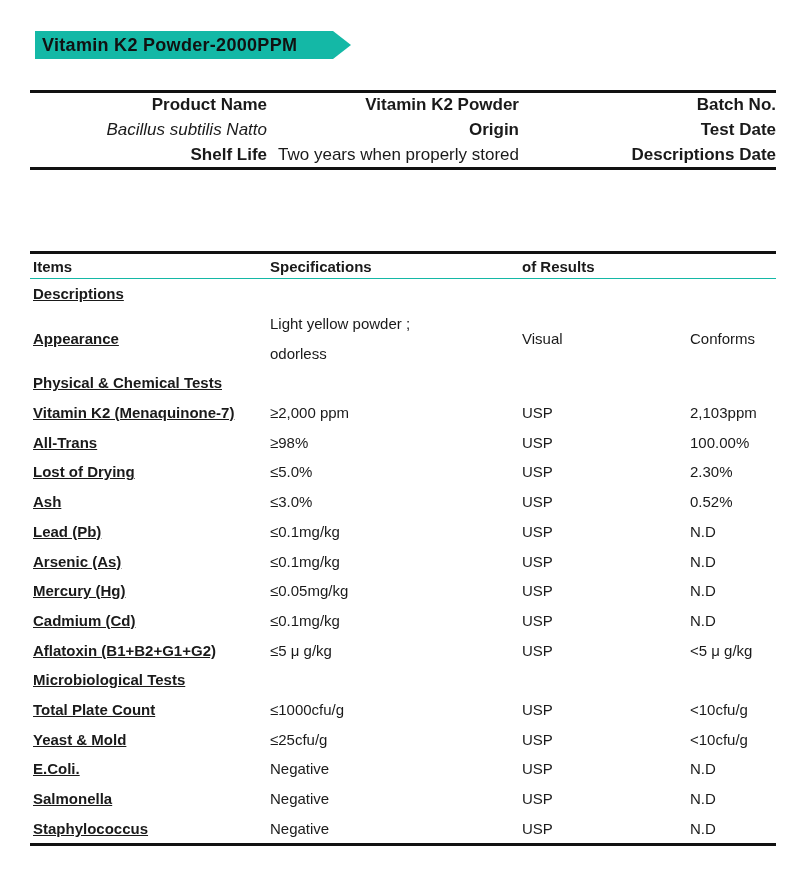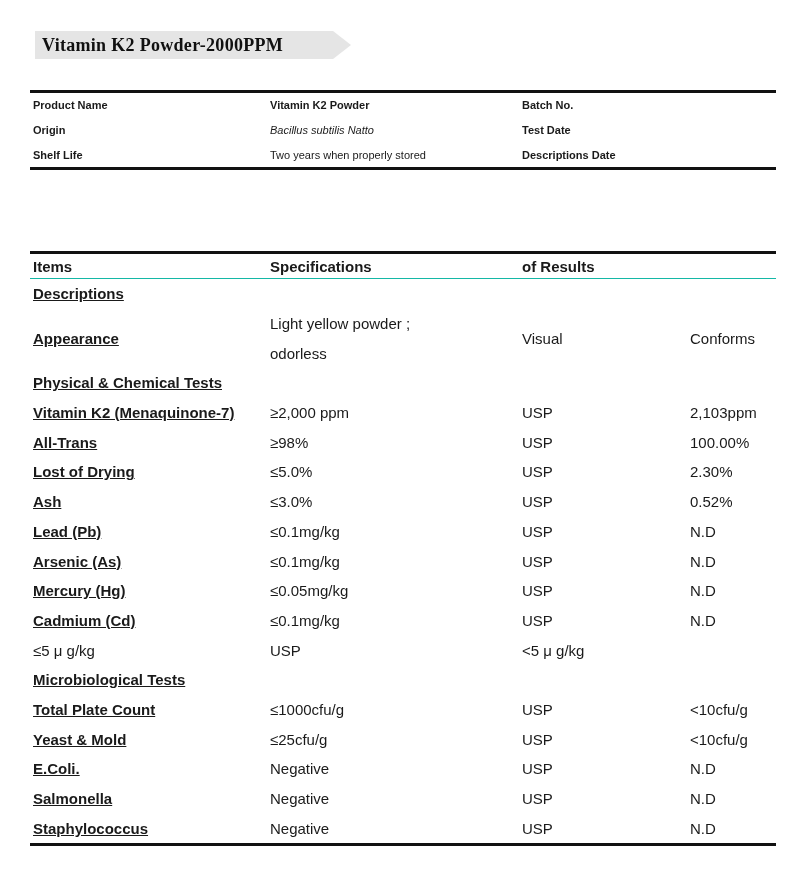--- a/index.html
+++ b/index.html
@@ -9,43 +9,42 @@
     color:#1a1a1a;
     position:relative;
     overflow:hidden;
   }
   .page { position:absolute; inset:0; }
 
   
   .banner {
     position:absolute; left:35px; top:31px;
     height:28px; width:316px;
-    background:#e5e5e5;
+    background:#14b8a6;
     clip-path:polygon(0 0, calc(100% - 18px) 0, 100% 50%, calc(100% - 18px) 100%, 0 100%);
     display:flex; align-items:center;
     padding:0 24px 0 7px;
     filter:drop-shadow(1px 1px 0 #b5b5b5);
-    font-family:Liberation Serif, serif;
   }
   .banner-title {
     font-size:18px; font-weight:bold; letter-spacing:0.3px; color:#111;
     white-space:nowrap;
   }
 
   
   .info-table {
     position:absolute; left:30px; top:90px; width:746px;
     border-top:3px solid #111; border-bottom:3px solid #111;
   }
   .info-row {
     display:grid;
     grid-template-columns:237px 252px 1fr;
     height:24.7px; align-items:center;
   }
-  .info-cell { padding-left:3px; font-size:11px; white-space:nowrap; }
+  .info-cell { padding-left:3px; font-size:17px; white-space:nowrap;text-align:right; }
   .info-label { font-weight:bold; }
   .info-value { font-weight:bold; }
   .info-row:nth-child(2) .info-value { font-weight:normal; font-style:italic; }
   .info-row:nth-child(3) .info-value { font-weight:normal; }
   .info-right { font-weight:bold; }
 
   
   .spec-table { position:absolute; left:30px; top:251px; width:746px; }
   .spec-header {
     display:grid;
@@ -75,22 +74,22 @@
     <span class="banner-title">Vitamin K2 Powder-2000PPM</span>
   </div>
 
   <div class="info-table">
     <div class="info-row">
       <div class="info-cell info-label">Product Name</div>
       <div class="info-cell info-value">Vitamin K2 Powder</div>
       <div class="info-cell info-right">Batch No.</div>
     </div>
     <div class="info-row">
+      <div class="info-cell info-value">Bacillus subtilis Natto</div>
       <div class="info-cell info-label">Origin</div>
-      <div class="info-cell info-value">Bacillus subtilis Natto</div>
       <div class="info-cell info-right">Test Date</div>
     </div>
     <div class="info-row">
       <div class="info-cell info-label">Shelf Life</div>
       <div class="info-cell info-value">Two years when properly stored</div>
       <div class="info-cell info-right">Descriptions Date</div>
     </div>
   </div>
 
   <div class="spec-table">
@@ -174,20 +173,21 @@
       </div>
 
       <div class="row">
         <div class="c item">Cadmium (Cd)</div>
         <div class="c spec">≤0.1mg/kg</div>
         <div class="c method">USP</div>
         <div class="c result">N.D</div>
       </div>
 
       <div class="row">
+        <div class="c item">Aflatoxin (B1+B2+G1+G2)</div>
         <div class="c spec">≤5 μ g/kg</div>
         <div class="c method">USP</div>
         <div class="c result">&lt;5 μ g/kg</div>
       </div>
 
       <div class="row">
         <div class="c item">Microbiological Tests</div>
         <div class="c"></div>
           <div class="c"></div>
           <div class="c"></div>

